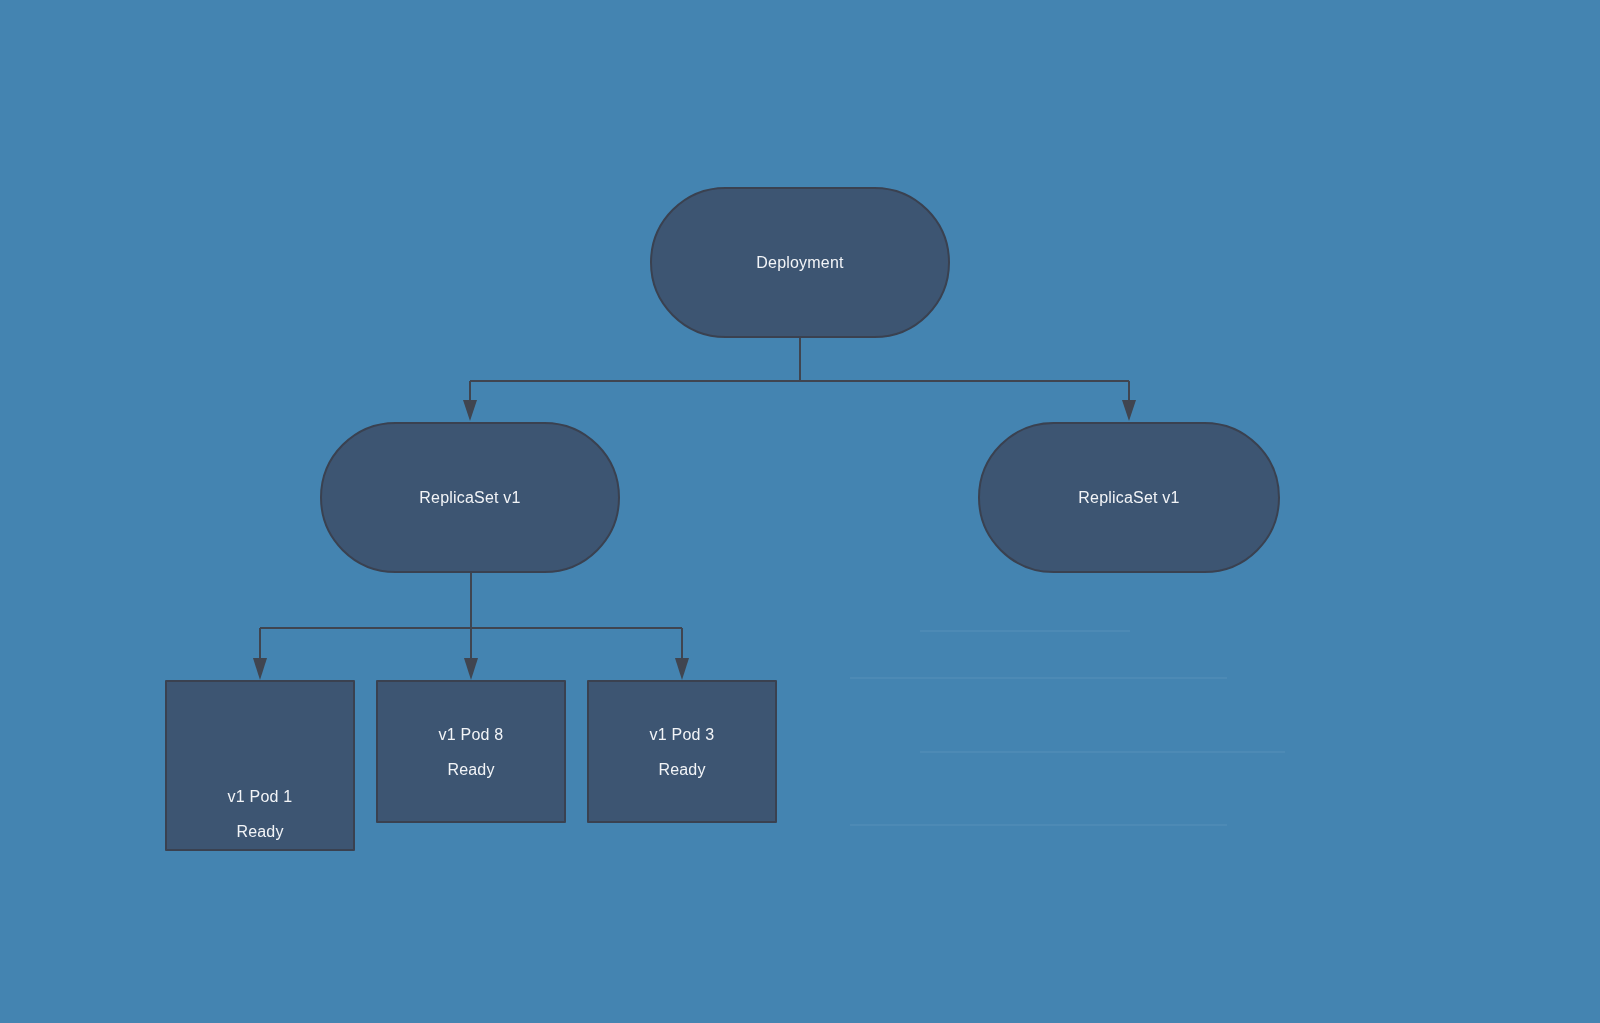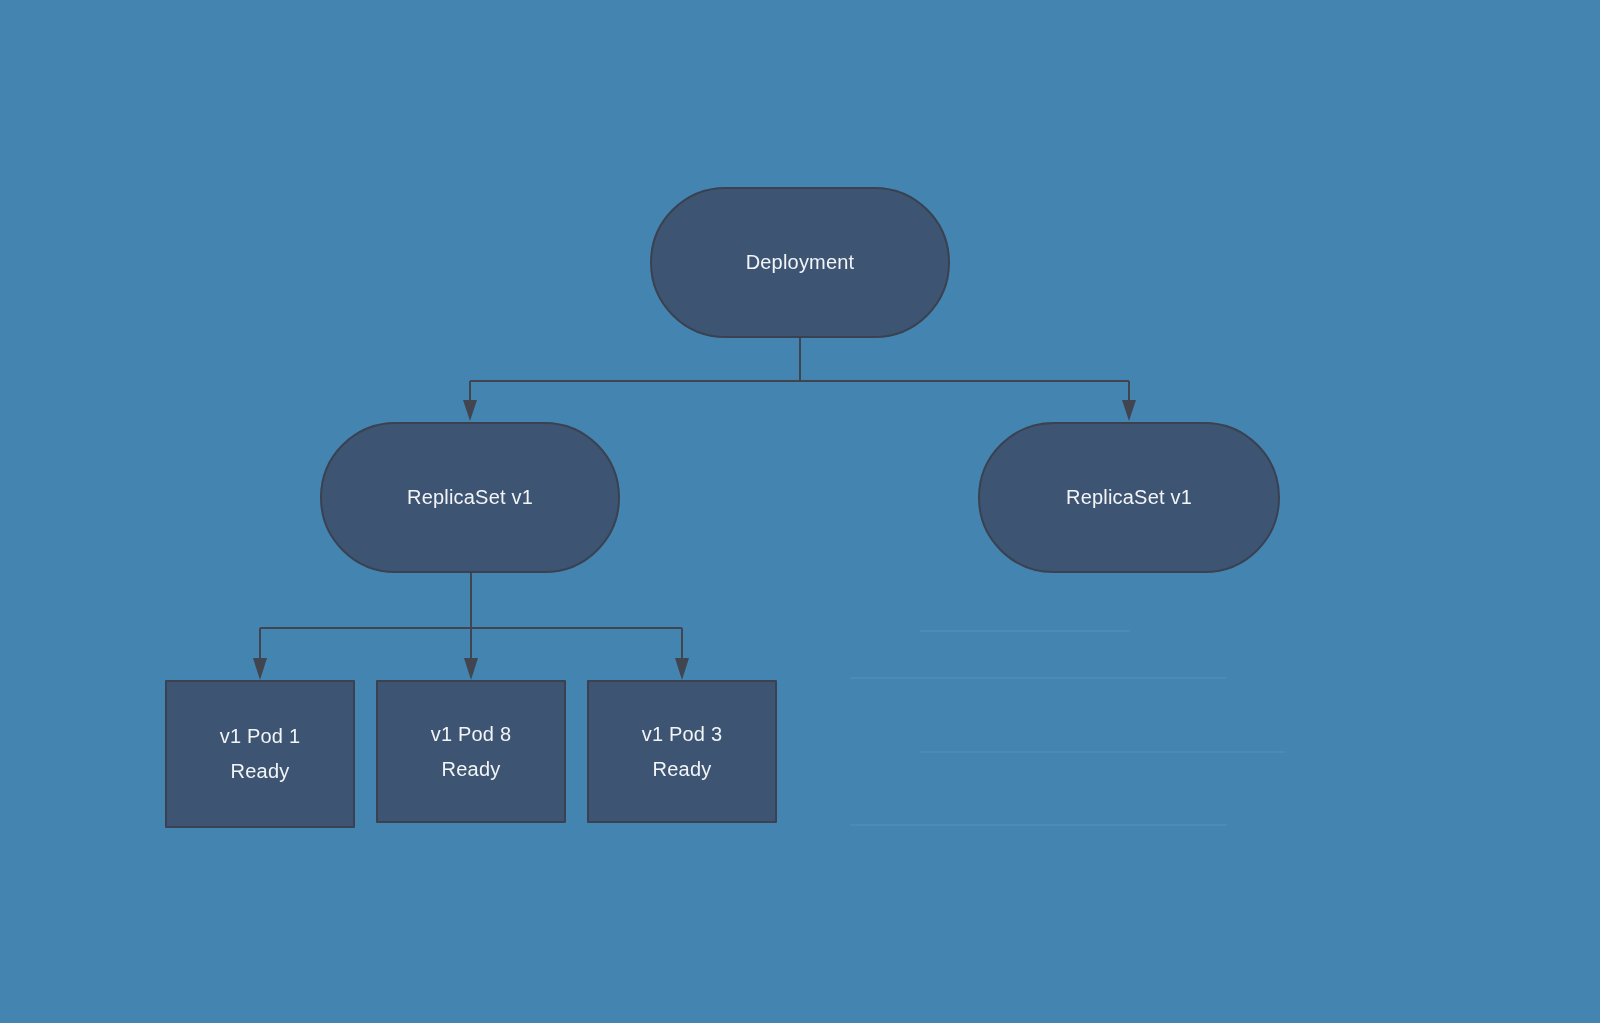--- a/index.html
+++ b/index.html
@@ -29,32 +29,32 @@
   }
   .node {
     position: absolute;
     background: var(--node-fill);
     border: 2px solid var(--node-border);
     color: var(--text);
     display: flex;
     flex-direction: column;
     align-items: center;
     justify-content: center;
-    font-size: 20px;
+    font-size: 16px;
     letter-spacing: 0.2px;
     text-align: center;
   }
   .node.pill { border-radius: 78px; }
   .node.rect { border-radius: 1px; }
 
   .node-deployment { left: 650px; top: 187px; width: 300px; height: 151px; }
   .node-rs-left    { left: 320px; top: 422px; width: 300px; height: 151px; }
   .node-rs-right   { left: 978px; top: 422px; width: 302px; height: 151px; }
 
-  .node-pod1 { left: 165px; top: 680px; width: 190px; height: 148px; }
+  .node-pod1 { left: 165px; top: 680px; width: 190px; height: 171px; justify-content: flex-end; }
   .node-pod2 { left: 376px; top: 680px; width: 190px; height: 143px; }
   .node-pod3 { left: 587px; top: 680px; width: 190px; height: 143px; }
 
   .pod-line { display: block; line-height: 35px; }
 
   .ghost-line {
     position: absolute;
     height: 2px;
     background: rgba(255,255,255,0.05);
     pointer-events: none;

